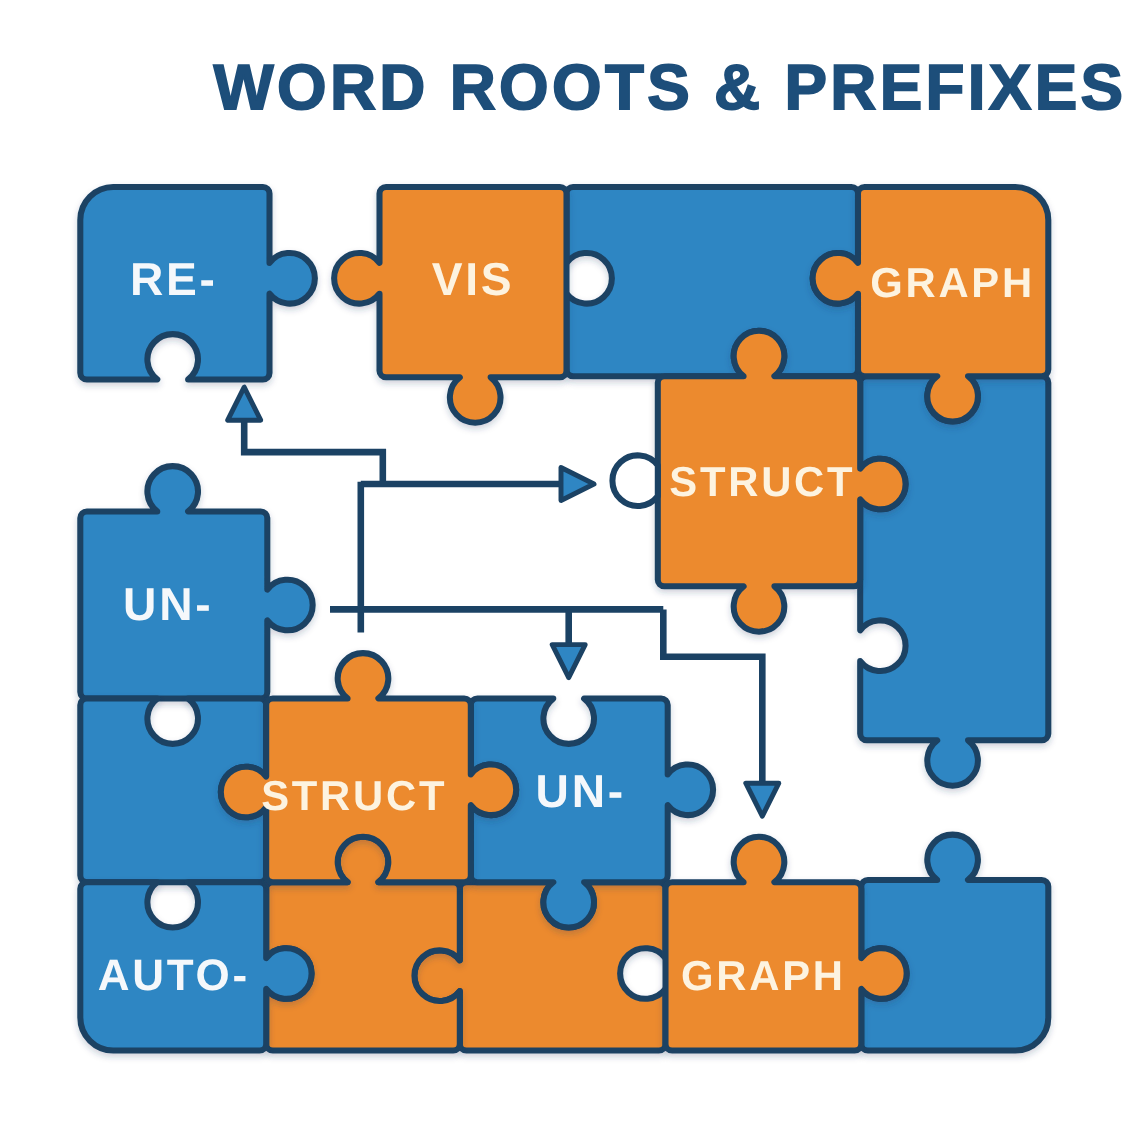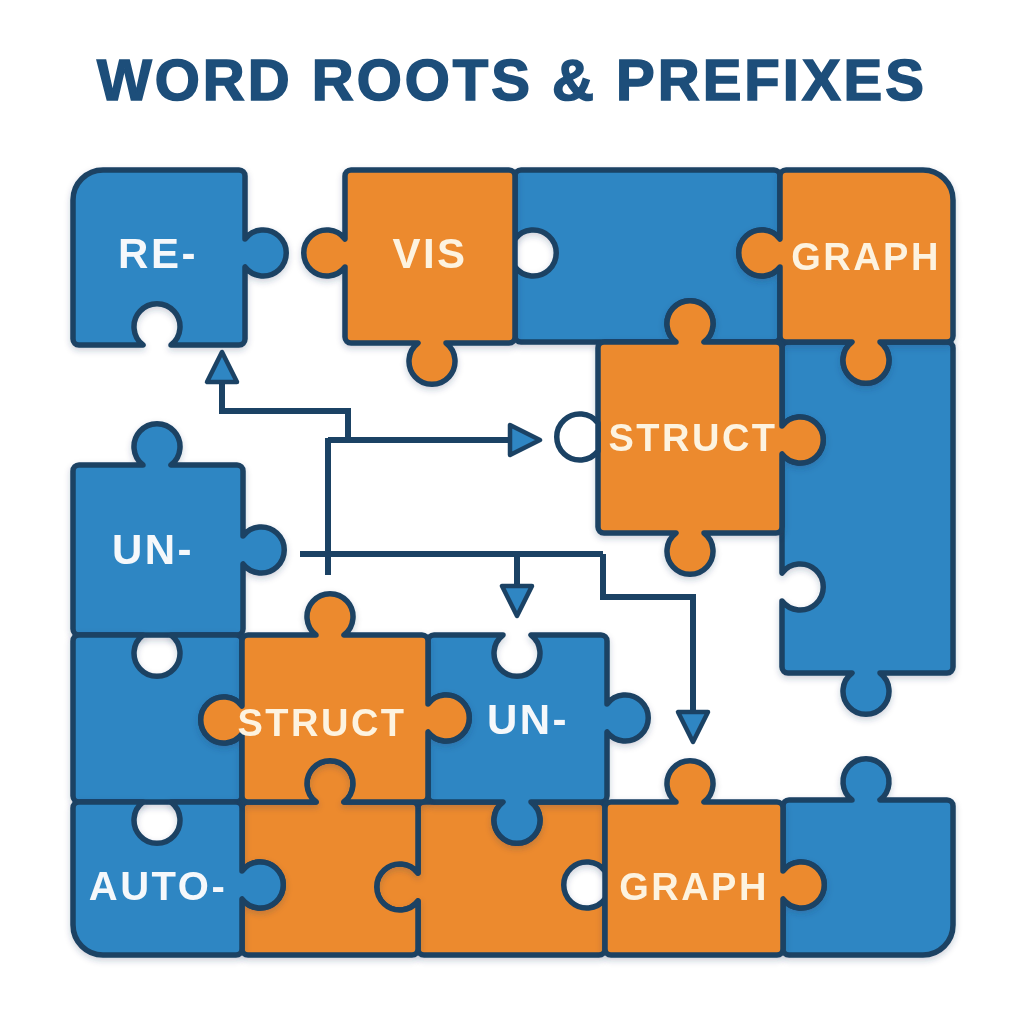--- a/index.html
+++ b/index.html
@@ -1,19 +1,19 @@
 <!DOCTYPE html>
 <html><head>
 <meta charset="utf-8">
 <style>
   html,body{margin:0;padding:0;background:#ffffff;}
   body{width:1024px;height:1024px;position:relative;overflow:hidden;
        font-family:"Liberation Sans","DejaVu Sans",sans-serif;}
   #stage{width:1024px;height:1024px;position:relative;}
-  #title{position:absolute;top:46px;left:0;width:1024px;text-align:center;
+  #title{position:absolute;top:46px;left:0;width:1024px;text-align:right;
          font-size:58px;font-weight:700;letter-spacing:3px;color:#1d4e7a;
          -webkit-text-stroke:1.6px #1d4e7a;white-space:nowrap;
          font-family:"Liberation Sans","DejaVu Sans",sans-serif;}
   #puzzle-svg{position:absolute;left:0;top:0;}
 </style>
 </head>
 <body>
 
 <div id="stage">
   <svg id="puzzle-svg" width="1024" height="1024" viewBox="0 0 1024 1024" xmlns="http://www.w3.org/2000/svg">

